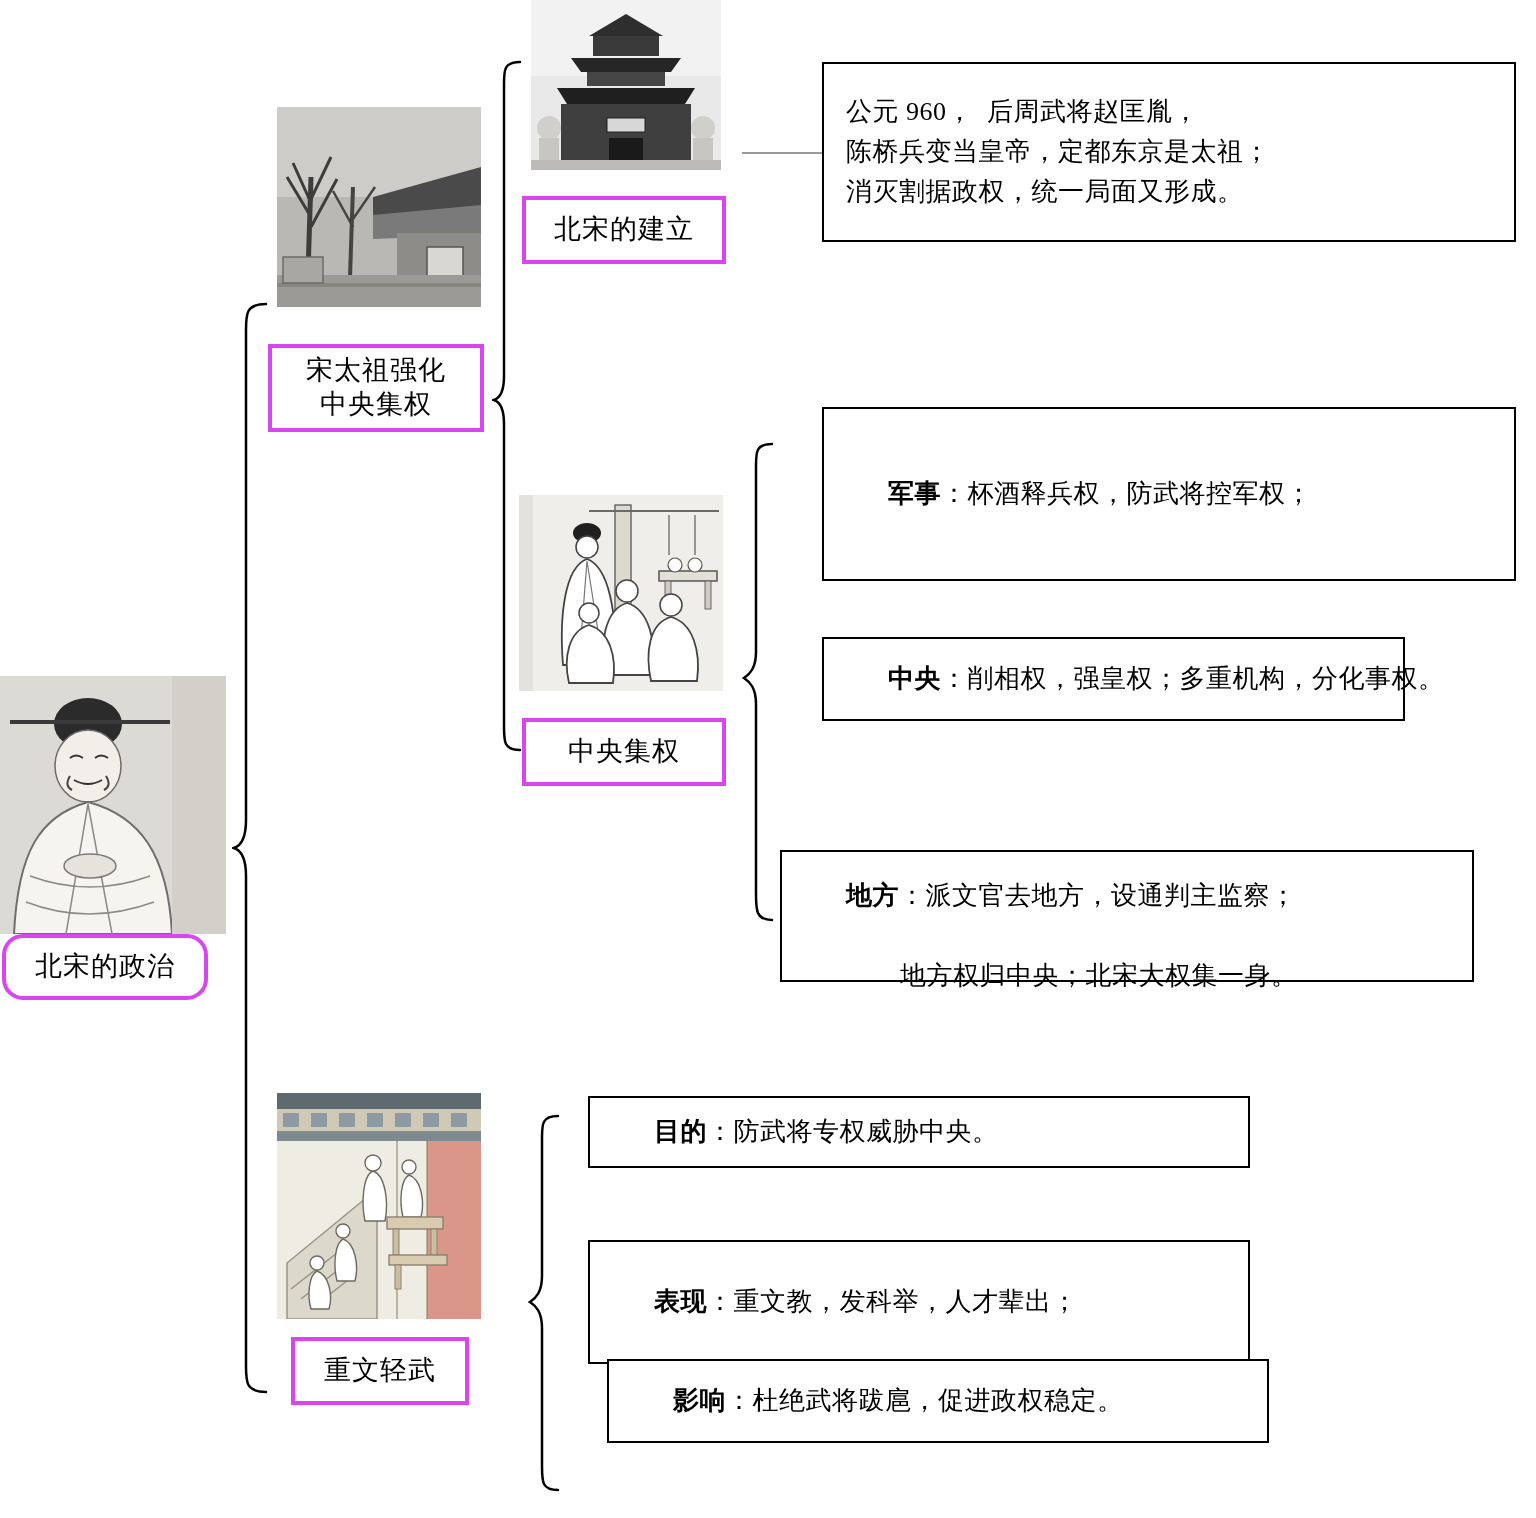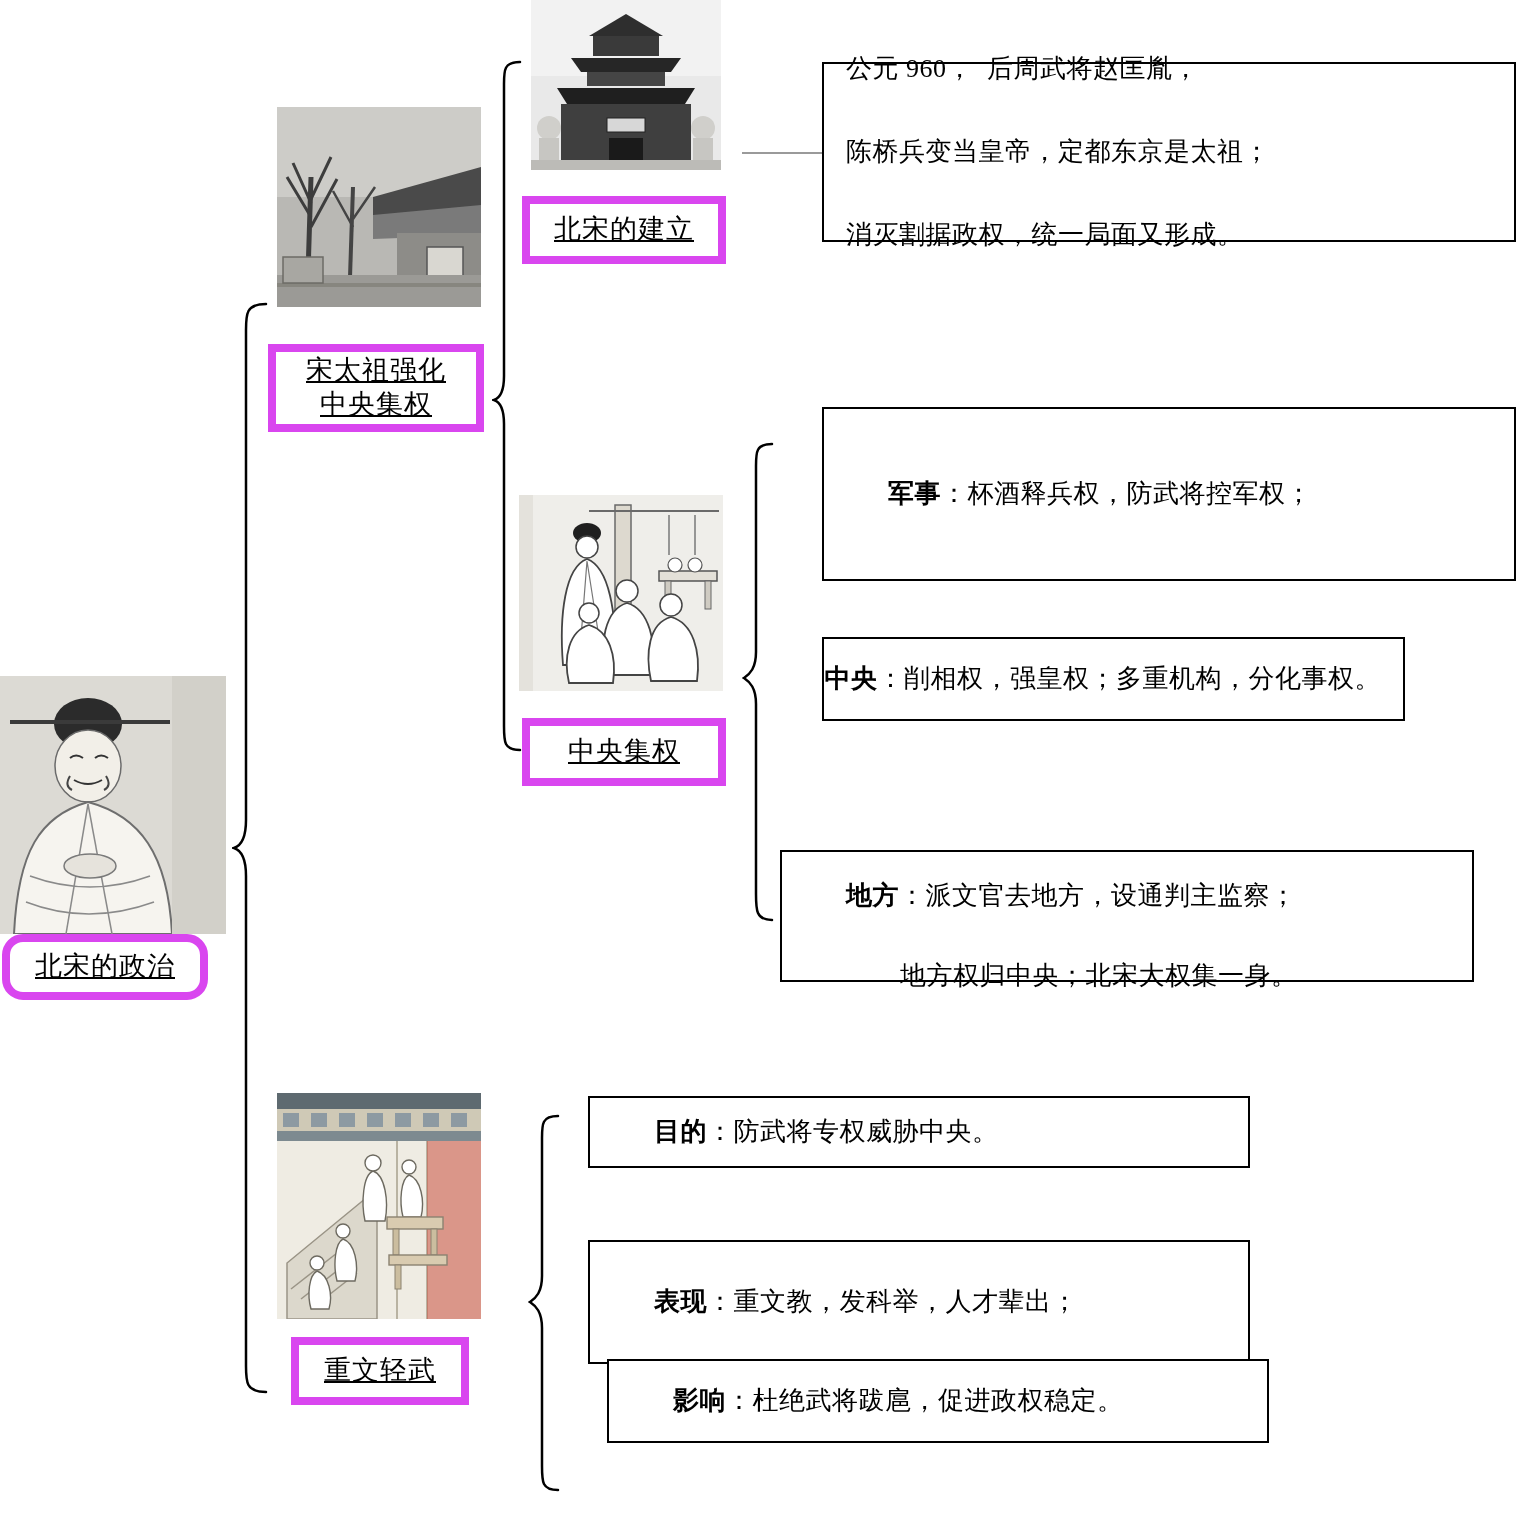--- a/index.html
+++ b/index.html
@@ -12,31 +12,30 @@
     color: #000;
   }
   #root {
     position: relative;
     width: 1536px;
     height: 1518px;
     overflow: hidden;
   }
   .node-box {
     position: absolute;
-    border: 8px solid #d946ef;
+    border: 4px solid #d946ef;
     background: #fff;
     box-sizing: border-box;
     display: flex;
     align-items: center;
     justify-content: center;
     text-align: center;
     font-size: 27px;
     line-height: 1.25;
     letter-spacing: 1px;
-    text-decoration: underline;
   }
   .text-box {
     position: absolute;
     border: 2px solid #000;
     background: #fff;
     box-sizing: border-box;
     display: flex;
     flex-direction: column;
     justify-content: center;
     font-size: 26px;
@@ -158,21 +157,21 @@
       <rect x="0" y="160" width="190" height="10" fill="#bcbbb7"></rect>
     </svg>
   </div>
 
   <div class="node-box" style="left:522px; top:196px; width:204px; height:68px;">
     <span>北宋的建立</span>
   </div>
 
   <div class="connector" style="left:742px; top:152px; width:80px;"></div>
 
-  <div class="text-box" style="left:822px; top:62px; width:694px; height:180px;gap:43px;">
+  <div class="text-box" style="left:822px; top:62px; width:694px; height:180px;">
     <div class="line">公元 960，  后周武将赵匡胤，</div>
     <div class="line">陈桥兵变当皇帝，定都东京是太祖；</div>
     <div class="line">消灭割据政权，统一局面又形成。</div>
   </div>
 
   <div class="photo" style="left:519px; top:495px; width:204px; height:196px;">
     <svg width="204" height="196" viewBox="0 0 204 196">
       <rect width="204" height="196" fill="#efeeea"></rect>
 
       <rect x="96" y="10" width="16" height="120" fill="#ddd9cf" stroke="#6a6a6a" stroke-width="1.5"></rect>
@@ -209,21 +208,21 @@
       <path d="M30 4 C14 4 14 12 14 26 L14 212 C14 228 8 234 2 238 C8 242 14 248 14 264 L14 454 C14 470 14 480 30 480" stroke="#000" stroke-width="2.5" fill="none" stroke-linecap="round"></path>
     </svg>
   </div>
 
   <div class="text-box" style="left:822px; top:371px; width:694px; height:174px;margin-top:36px;">
     <div class="line">
       <span class="lbl">军事</span><span>：</span><span>杯酒释兵权，防武将控军权；</span>
     </div>
   </div>
 
-  <div class="text-box" style="left:822px; top:637px; width:583px; height:84px;align-items:flex-end;">
+  <div class="text-box" style="left:822px; top:637px; width:583px; height:84px;">
     <div class="line">
       <span class="lbl">中央</span><span>：</span><span>削相权，强皇权；多重机构，分化事权。</span>
     </div>
   </div>
 
   <div class="text-box" style="left:780px; top:806px; width:694px; height:132px;margin-top:44px;">
     <div class="line">
       <span class="lbl">地方</span><span>：</span><span>派文官去地方，设通判主监察；</span>
     </div>
     <div class="line" style="padding-left:96px;">地方权归中央；北宋大权集一身。</div>

